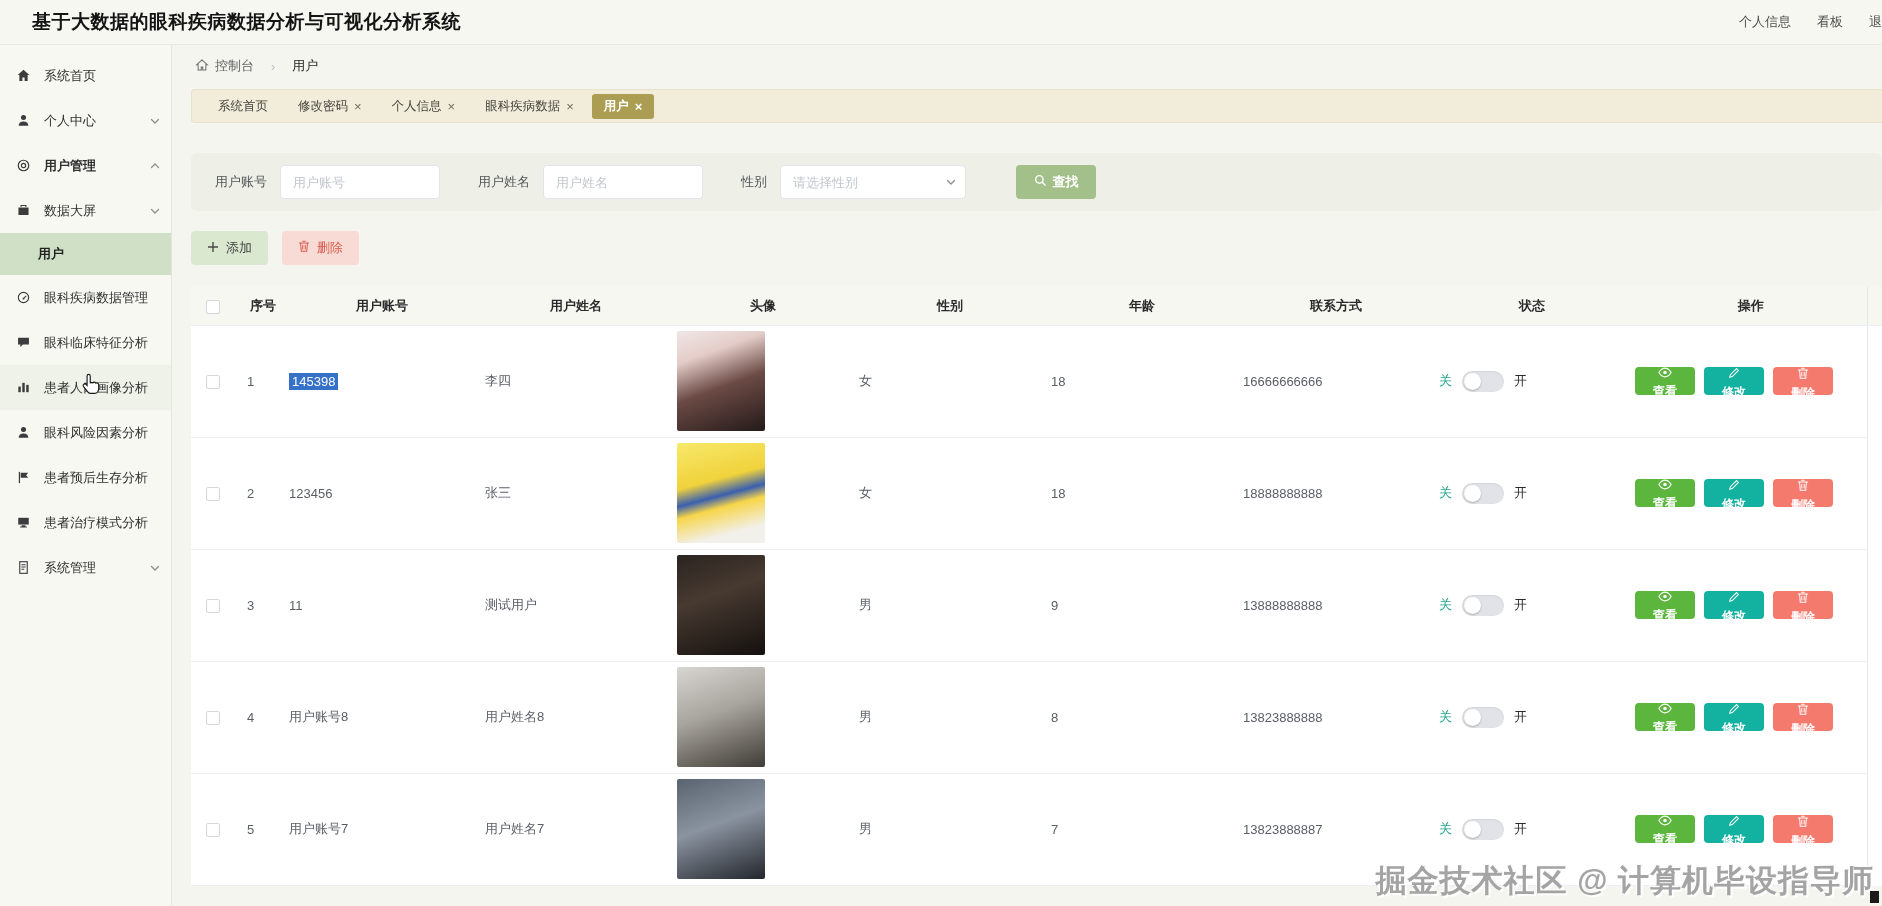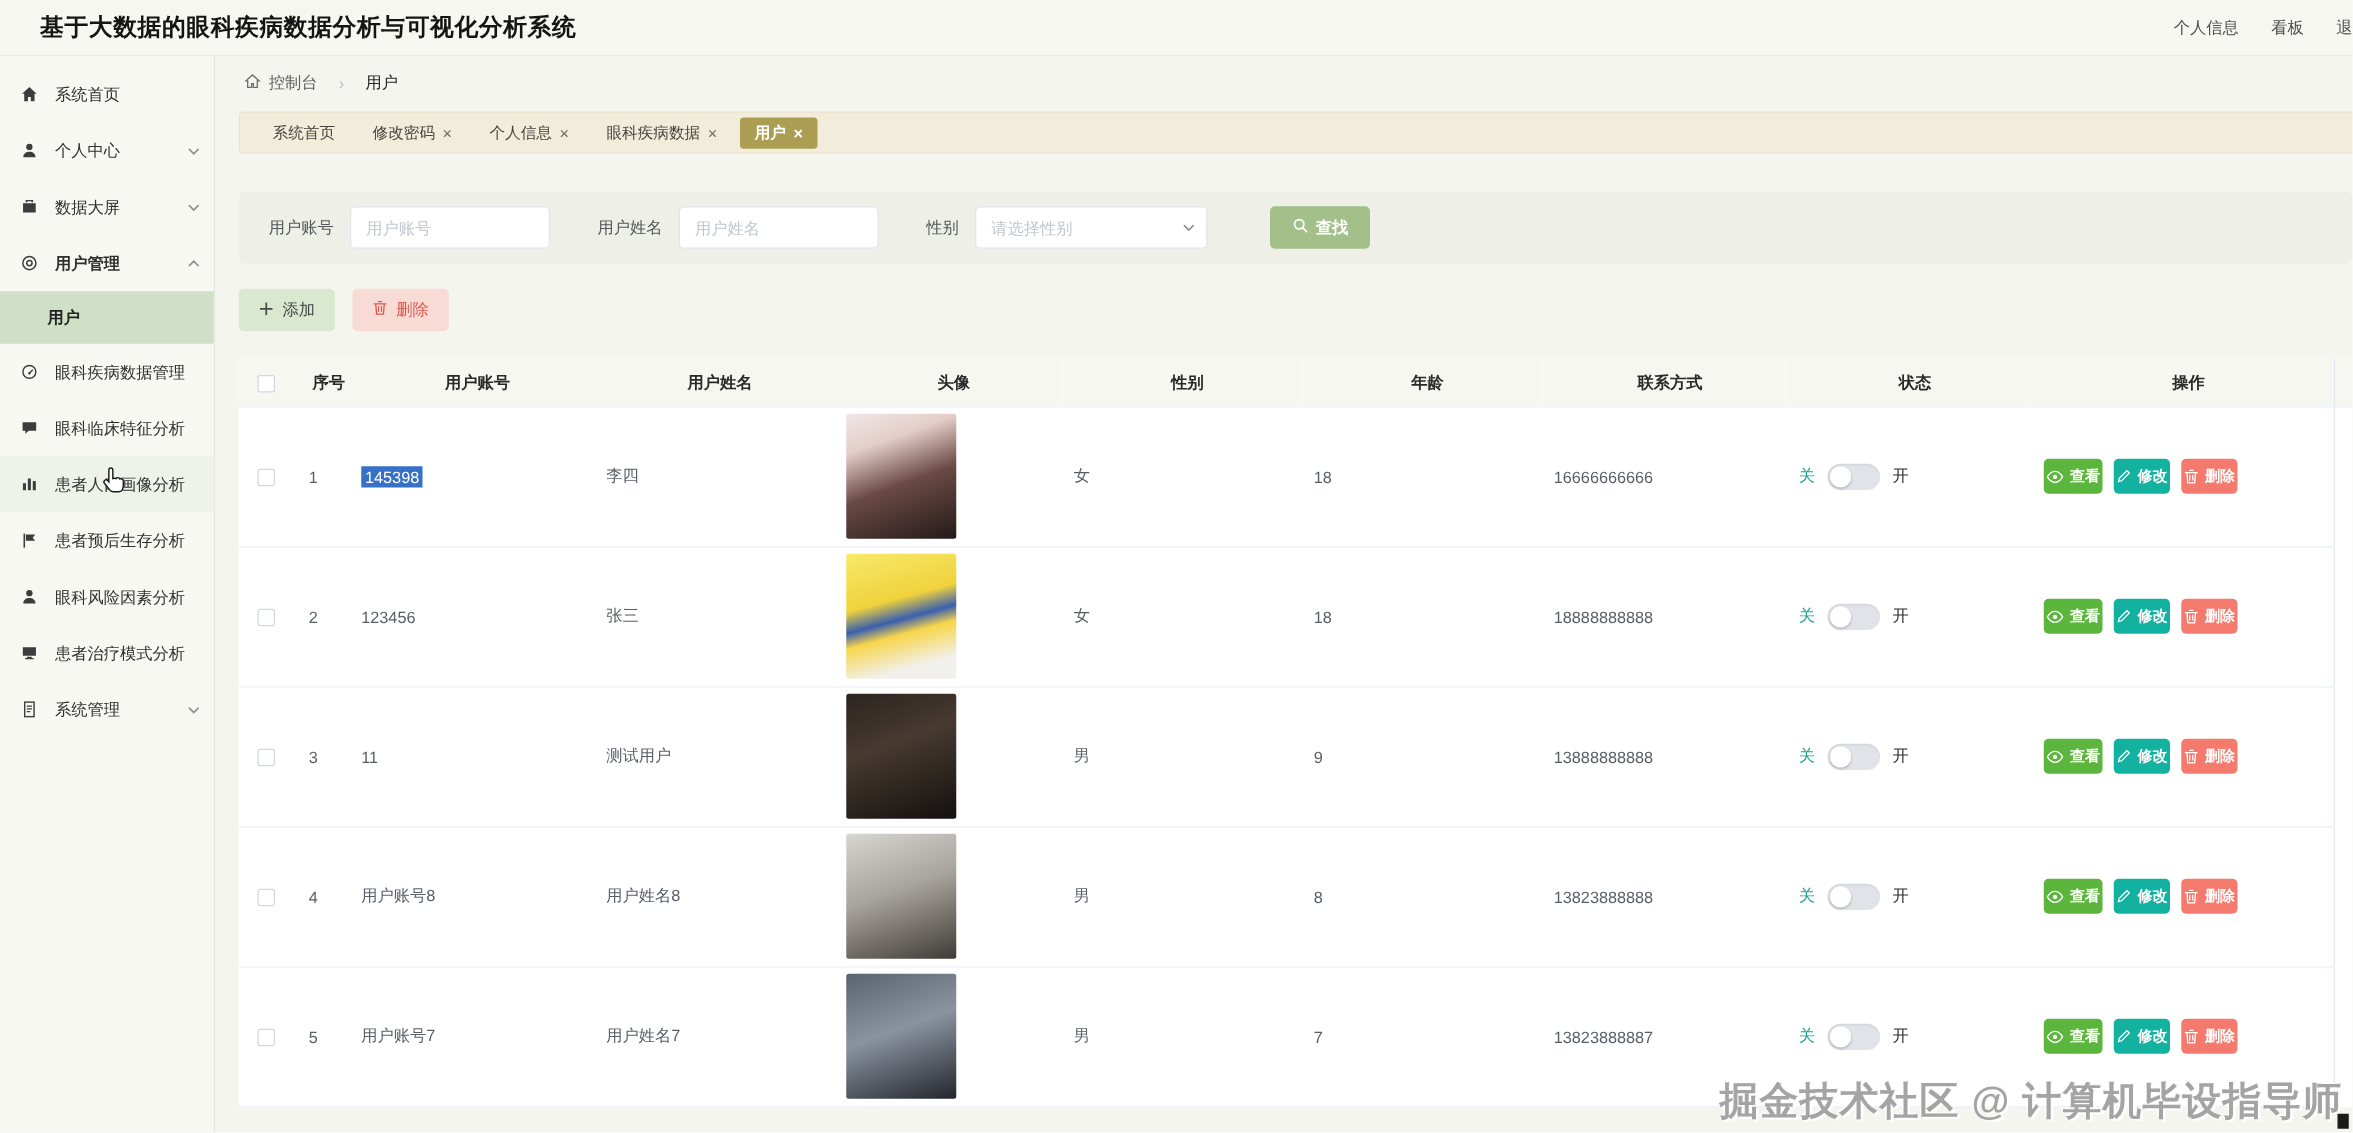--- a/index.html
+++ b/index.html
@@ -86,22 +86,22 @@
   .av-man-gray-jacket{ background:linear-gradient(160deg,#d8d6d2 0%,#a8a49e 45%,#6f6b64 75%,#3f3c38 100%); }
   .av-man-hoodie    { background:linear-gradient(160deg,#5a6470 0%,#8a93a0 45%,#23262c 100%); }
   .status-cell { display:flex; align-items:center; gap:10px; }
   .st-off { color:var(--status-off-text,#1fa28e); }
   .st-on  { color:#2b2b2b; }
   .toggle { width:42px; height:21px; background:#e2e3e8; border-radius:11px; position:relative;
     cursor:pointer; box-shadow:inset 0 1px 2px rgba(0,0,0,.07); flex:none; }
   .toggle .knob { position:absolute; left:2px; top:2px; width:17px; height:17px;
     background:#fff; border-radius:50%; box-shadow:0 1px 2px rgba(0,0,0,.25); }
   .row-actions { display:flex; gap:9px; }
-  .rbtn { height:28px; padding:0 2px; border:none; border-radius:4px; color:#fff;
-    font-size:12px; font-weight:bold; display:flex; align-items:center; gap:5px; cursor:pointer; font-family:inherit; }
+  .rbtn { height:28px; padding:0 18px; border:none; border-radius:4px; color:#fff;
+    font-size:12px; font-weight:bold; display:flex; align-items:center; gap:5px; cursor:pointer; font-family:inherit;flex-direction:column; }
   .btn-view { background:var(--view-button,#5cb63e); }
   .btn-edit { background:var(--edit-button,#13b2a0); }
   .btn-rowdel { background:var(--delete-button,#f57a6e); }
   
   .watermark { position:absolute; right:8px; bottom:4px; font-size:31px; font-weight:bold;
     color:#a4a4a4; letter-spacing:1px; white-space:nowrap; z-index:9;
     text-shadow:2px 2px 1px #ffffff, -1px -1px 1px #ffffff, 1px -1px 0 #f4f4f4; }
   .cursor-hand { position:absolute; left:80px; top:372px; z-index:10; pointer-events:none; }
   .corner-mark { position:absolute; right:3px; bottom:3px; width:9px; height:12px; background:#1b1b1b; z-index:10; }
 </style>
@@ -133,48 +133,48 @@
           <path d="M2.8 13.6c0-3 2.3-4.6 5.2-4.6s5.2 1.6 5.2 4.6z" fill="#3c3c3c"></path>
         </svg>
       </span>
       <span class="lbl">个人中心</span>
       <span class="arrow">
         <svg width="12" height="12" viewBox="0 0 12 12">
           <path d="M2.5 4.5L6 8l3.5-3.5" fill="none" stroke="#8f8f8f" stroke-width="1.3" stroke-linecap="round"></path>
         </svg>
       </span>
     </div>
+    <div class="side-item bold">
+      <span class="icn">
+        <svg width="15" height="15" viewBox="0 0 16 16">
+          <circle cx="8" cy="8" r="5.6" fill="none" stroke="#3c3c3c" stroke-width="1.3"></circle>
+          <circle cx="8" cy="8" r="2.3" fill="none" stroke="#3c3c3c" stroke-width="1.3"></circle>
+        </svg>
+      </span>
+      <span class="lbl">用户管理</span>
+      <span class="arrow up">
+        <svg width="12" height="12" viewBox="0 0 12 12">
+          <path d="M2.5 4.5L6 8l3.5-3.5" fill="none" stroke="#8f8f8f" stroke-width="1.3" stroke-linecap="round"></path>
+        </svg>
+      </span>
+    </div>
     <div class="side-item">
       <span class="icn">
         <svg width="15" height="15" viewBox="0 0 16 16">
           <path d="M6.2 3.2h3.6V4h1.4V2.2H4.8V4h1.4z" fill="#3c3c3c"></path>
           <path d="M2.6 4.8h10.8v8H2.6z" fill="#3c3c3c"></path>
         </svg>
       </span>
       <span class="lbl">数据大屏</span>
       <span class="arrow">
         <svg width="12" height="12" viewBox="0 0 12 12">
           <path d="M2.5 4.5L6 8l3.5-3.5" fill="none" stroke="#8f8f8f" stroke-width="1.3" stroke-linecap="round"></path>
         </svg>
       </span>
     </div>
-    <div class="side-item bold">
-      <span class="icn">
-        <svg width="15" height="15" viewBox="0 0 16 16">
-          <circle cx="8" cy="8" r="5.6" fill="none" stroke="#3c3c3c" stroke-width="1.3"></circle>
-          <circle cx="8" cy="8" r="2.3" fill="none" stroke="#3c3c3c" stroke-width="1.3"></circle>
-        </svg>
-      </span>
-      <span class="lbl">用户管理</span>
-      <span class="arrow up">
-        <svg width="12" height="12" viewBox="0 0 12 12">
-          <path d="M2.5 4.5L6 8l3.5-3.5" fill="none" stroke="#8f8f8f" stroke-width="1.3" stroke-linecap="round"></path>
-        </svg>
-      </span>
-    </div>
     <div class="side-sub active">用户</div>
     <div class="side-item">
       <span class="icn">
         <svg width="15" height="15" viewBox="0 0 16 16">
           <circle cx="8" cy="8" r="5.5" fill="none" stroke="#3c3c3c" stroke-width="1.2"></circle>
           <path d="M7.5 8.8l3-3 .8.8-3 3z" fill="#3c3c3c"></path>
           <circle cx="8" cy="9.2" r="1" fill="#3c3c3c"></circle>
         </svg>
       </span>
       <span class="lbl">眼科疾病数据管理</span>
@@ -193,34 +193,34 @@
           <rect x="2.5" y="7" width="2.6" height="6" fill="#3c3c3c"></rect>
           <rect x="6.7" y="3" width="2.6" height="10" fill="#3c3c3c"></rect>
           <rect x="10.9" y="5.2" width="2.6" height="7.8" fill="#3c3c3c"></rect>
         </svg>
       </span>
       <span class="lbl">患者人口画像分析</span>
     </div>
     <div class="side-item">
       <span class="icn">
         <svg width="15" height="15" viewBox="0 0 16 16">
+          <circle cx="8" cy="4.8" r="2.7" fill="#3c3c3c"></circle>
+          <path d="M2.8 13.6c0-3 2.3-4.6 5.2-4.6s5.2 1.6 5.2 4.6z" fill="#3c3c3c"></path>
+        </svg>
+      </span>
+      <span class="lbl">眼科风险因素分析</span>
+    </div>
+    <div class="side-item">
+      <span class="icn">
+        <svg width="15" height="15" viewBox="0 0 16 16">
           <rect x="3" y="2" width="1.3" height="12" fill="#3c3c3c"></rect>
           <path d="M5 2.8h8l-2.2 2.7L13 8.2H5z" fill="#3c3c3c"></path>
         </svg>
       </span>
       <span class="lbl">患者预后生存分析</span>
-    </div>
-    <div class="side-item">
-      <span class="icn">
-        <svg width="15" height="15" viewBox="0 0 16 16">
-          <circle cx="8" cy="4.8" r="2.7" fill="#3c3c3c"></circle>
-          <path d="M2.8 13.6c0-3 2.3-4.6 5.2-4.6s5.2 1.6 5.2 4.6z" fill="#3c3c3c"></path>
-        </svg>
-      </span>
-      <span class="lbl">眼科风险因素分析</span>
     </div>
     <div class="side-item">
       <span class="icn">
         <svg width="15" height="15" viewBox="0 0 16 16">
           <path d="M2.4 3h11.2v7.2H2.4z" fill="#3c3c3c"></path>
           <path d="M6 11h4v1.2h1.6v1.1H4.4v-1.1H6z" fill="#3c3c3c"></path>
         </svg>
       </span>
       <span class="lbl">患者治疗模式分析</span>
     </div>

